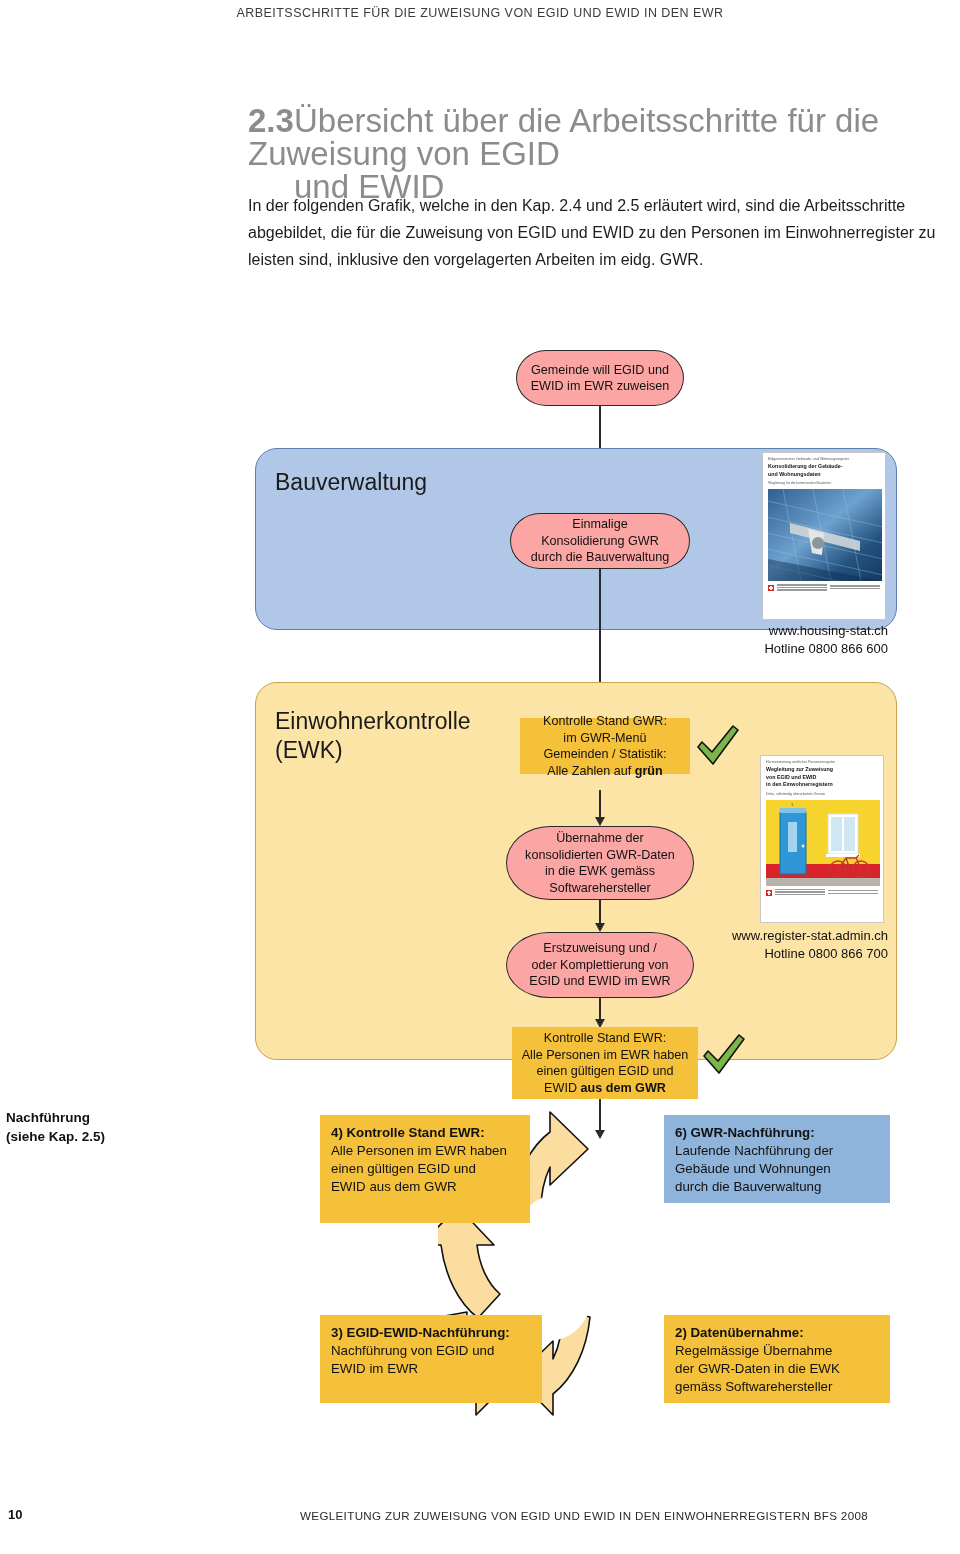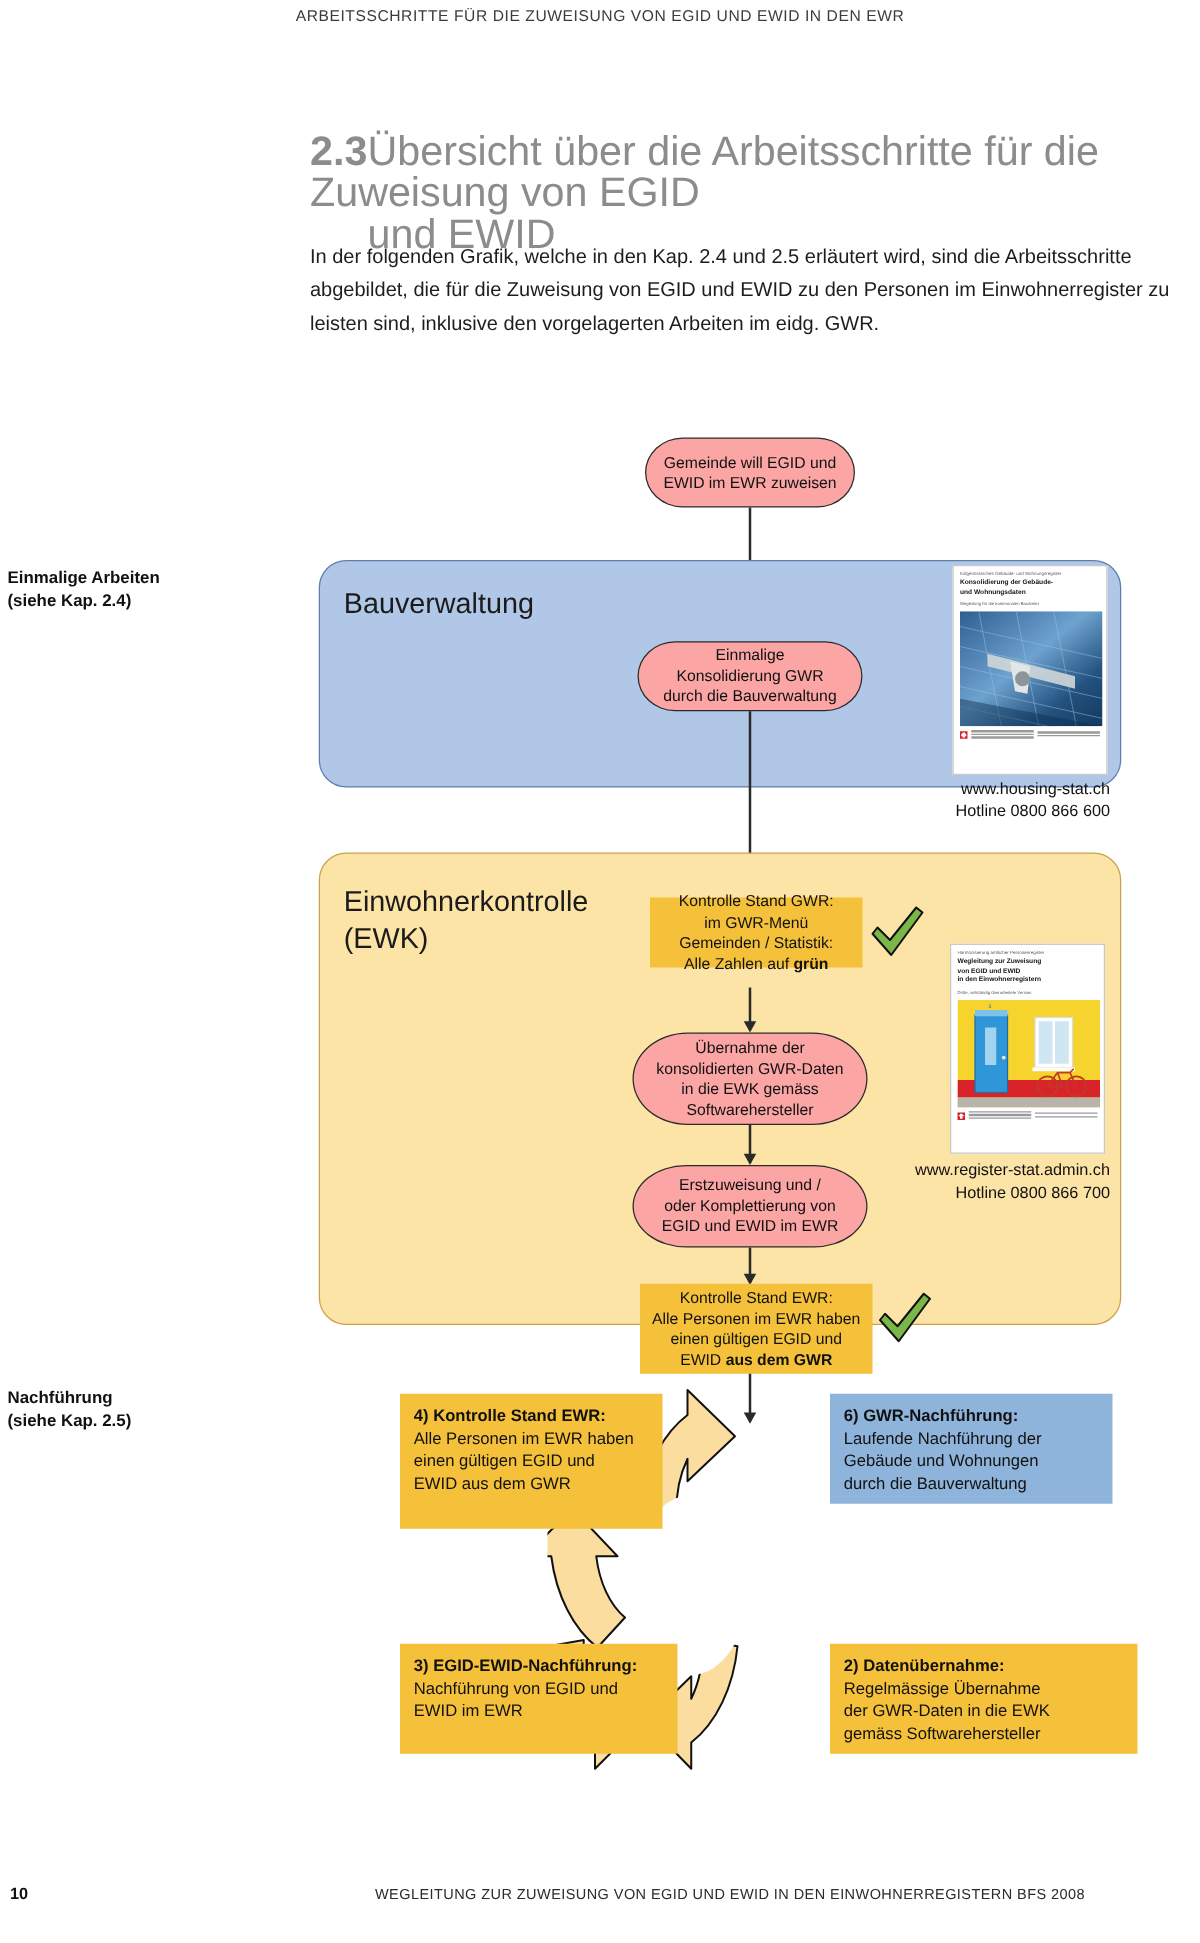--- a/index.html
+++ b/index.html
@@ -120,24 +120,20 @@
   <div class="intro">In der folgenden Grafik, welche in den Kap. 2.4 und 2.5 erläutert wird, sind die Arbeitsschritte abgebildet, die für die Zuweisung von EGID und EWID zu den Personen im Einwohnerregister zu leisten sind, inklusive den vorgelagerten Arbeiten im eidg. GWR.</div>
 
   <div class="diagram">
 
     <div class="node pill" style="left:516px;top:20px;width:168px;height:56px;border-radius:30px/28px;">
       <span style="white-space:pre-line">Gemeinde will EGID und EWID im EWR zuweisen</span>
     </div>
     <div class="arrow" style="left:599px;top:76px;height:100px;"></div>
     <div class="arrowhead" style="left:594.5px;top:170px;"></div>
 
-    <div class="lbl-left" style="left:6px;top:122px;width:200px;">
-      <div>Einmalige Arbeiten</div>
-      <div>(siehe Kap. 2.4)</div>
-    </div>
 
     <div class="panel panel-bau"></div>
     <div class="panel-title" style="left:275px;top:138px;">Bauverwaltung</div>
 
     <div class="node pill" style="left:510px;top:183px;width:180px;height:56px;border-radius:30px/28px;">
       <span style="white-space:pre-line">Einmalige
 Konsolidierung GWR
 durch die Bauverwaltung</span>
     </div>
     <div class="arrow" style="left:599px;top:239px;height:145px;"></div>
@@ -337,21 +333,21 @@
       <div>Gebäude und Wohnungen</div>
       <div>durch die Bauverwaltung</div>
     </div>
 
     <div class="cyc-box cyc-yellow" style="left:320px;top:985px;width:222px;height:88px;">
       <div><b>3) EGID-EWID-Nachführung:</b></div>
       <div>Nachführung von EGID und</div>
       <div>EWID im EWR</div>
     </div>
 
-    <div class="cyc-box cyc-yellow" style="left:664px;top:985px;width:246px;height:88px;">
+    <div class="cyc-box cyc-yellow" style="left:664px;top:985px;width:226px;height:88px;">
       <div><b>2) Datenübernahme:</b></div>
       <div>Regelmässige Übernahme</div>
       <div>der GWR-Daten in die EWK</div>
       <div>gemäss Softwarehersteller</div>
     </div>
 
   </div>
 
   <div class="foot-num">10</div>
   <div class="foot-txt">WEGLEITUNG ZUR ZUWEISUNG VON EGID UND EWID IN DEN EINWOHNERREGISTERN   BFS   2008</div>

